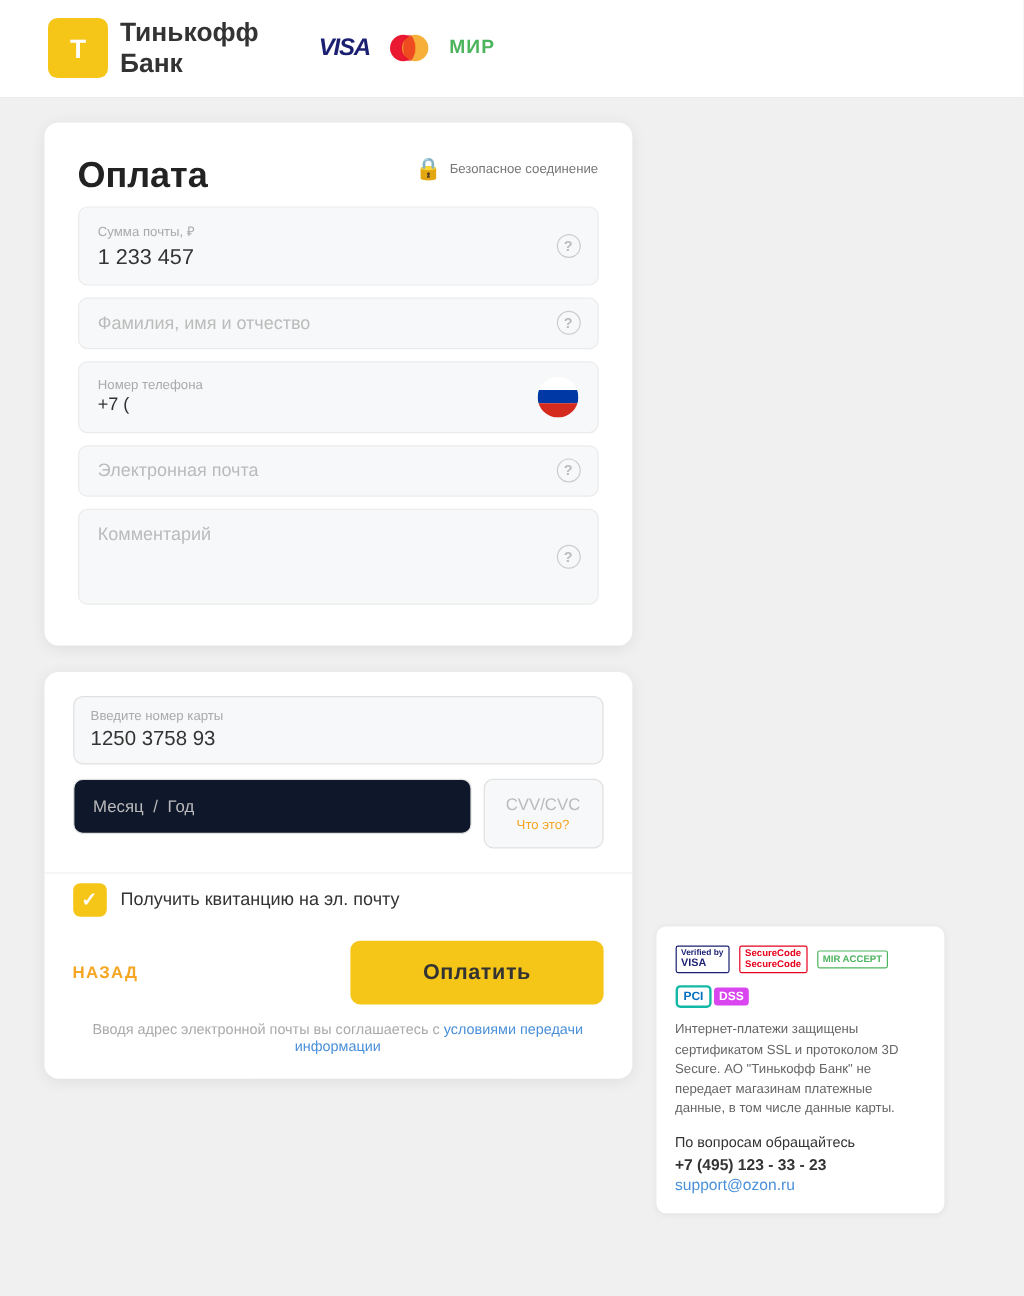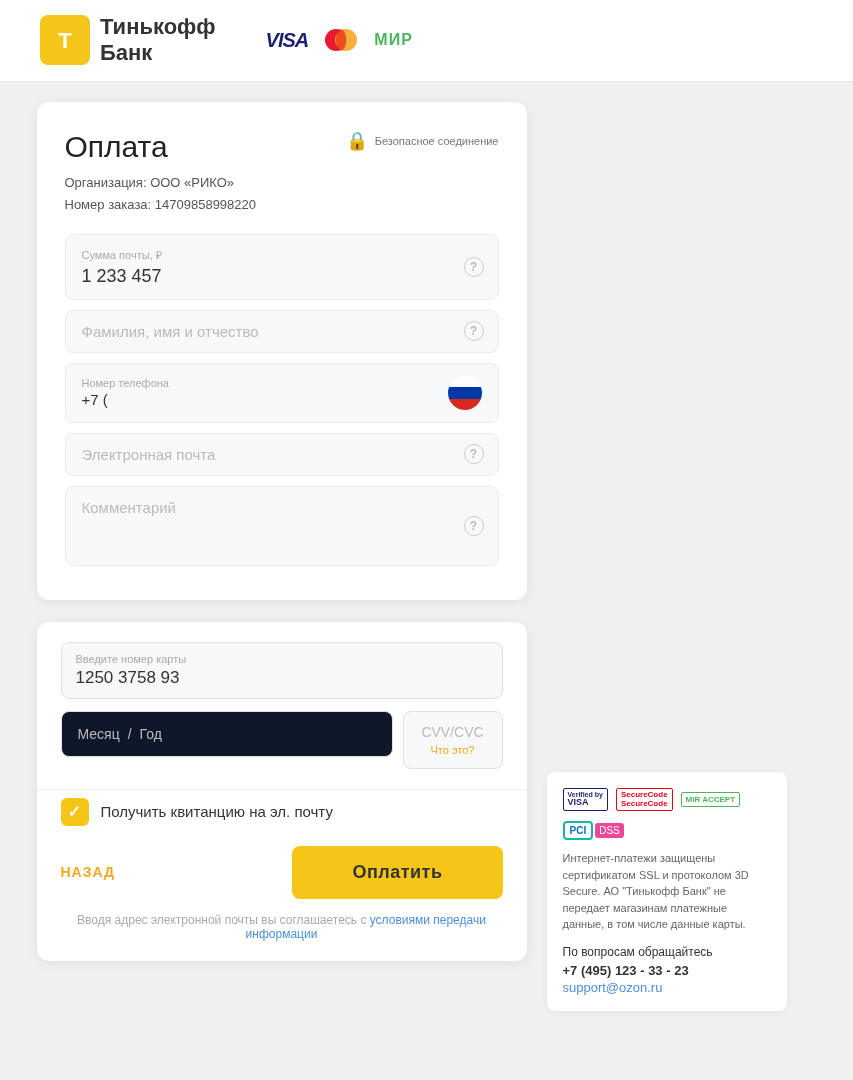--- a/index.html
+++ b/index.html
@@ -91,21 +91,21 @@
 
     .card-header {
       display: flex;
       justify-content: space-between;
       align-items: flex-start;
       margin-bottom: 8px;
     }
 
     .payment-title {
       font-size: 30px;
-      font-weight: 400;
+      font-weight: 700;
       color: #222;
     }
 
     .secure-badge {
       display: flex;
       align-items: center;
       gap: 6px;
       font-size: 11px;
       color: #777;
       text-align: right;
@@ -334,24 +334,24 @@
       font-size: 10px;
       font-weight: 700;
       color: #0070c0;
       border: 2px solid #14b8a6;
       border-radius: 4px;
       padding: 2px 5px;
     }
 
     .pci-dss-text {
       font-size: 10px;
-      font-weight: 400;
+      font-weight: 700;
       color: #333;
       margin-left: 2px;
-      background: #ec4899;
+      background: #d946ef;
       color: white;
       padding: 2px 4px;
       border-radius: 3px;
     }
 
     .security-text {
       font-size: 11px;
       color: #666;
       line-height: 1.5;
       margin-bottom: 12px;
@@ -488,24 +488,20 @@
     <div style="display:flex;flex-direction:column;gap:10px;">
 
       <div class="left-card">
         <div class="card-header">
           <div class="payment-title">Оплата</div>
           <div class="secure-badge">
             <span class="lock-icon">🔒</span>
             <span>Безопасное соединение</span>
           </div>
         </div>
-        <div class="org-info">
-          <div>Организация: ООО «РИКО»</div>
-          <div>Номер заказа: 14709858998220</div>
-        </div>
 
         <div class="form-field">
           <div class="field-label">Сумма почты, ₽</div>
           <div class="field-value">1 233 457</div>
           <div class="question-icon">?</div>
         </div>
 
         <div class="form-field">
           <div class="field-placeholder">Фамилия, имя и отчество</div>
           <div class="question-icon">?</div>

